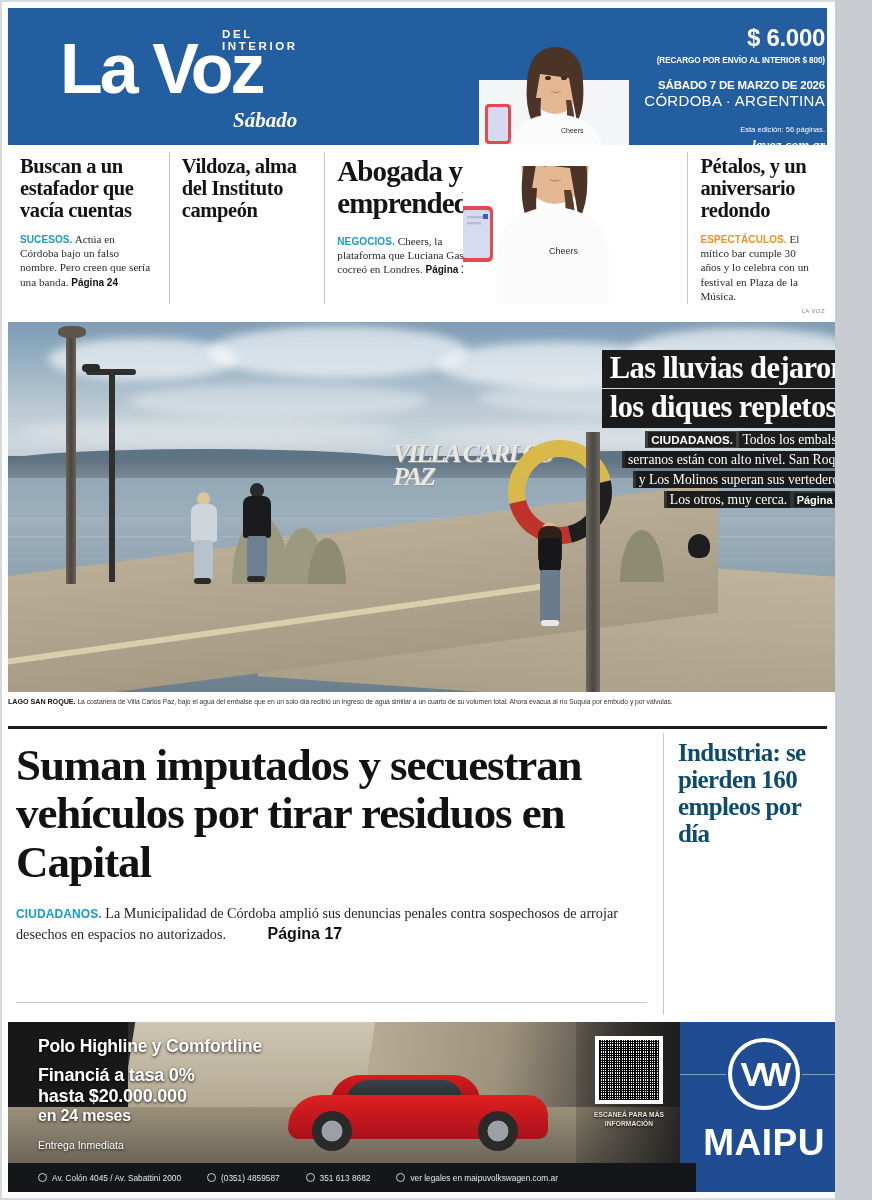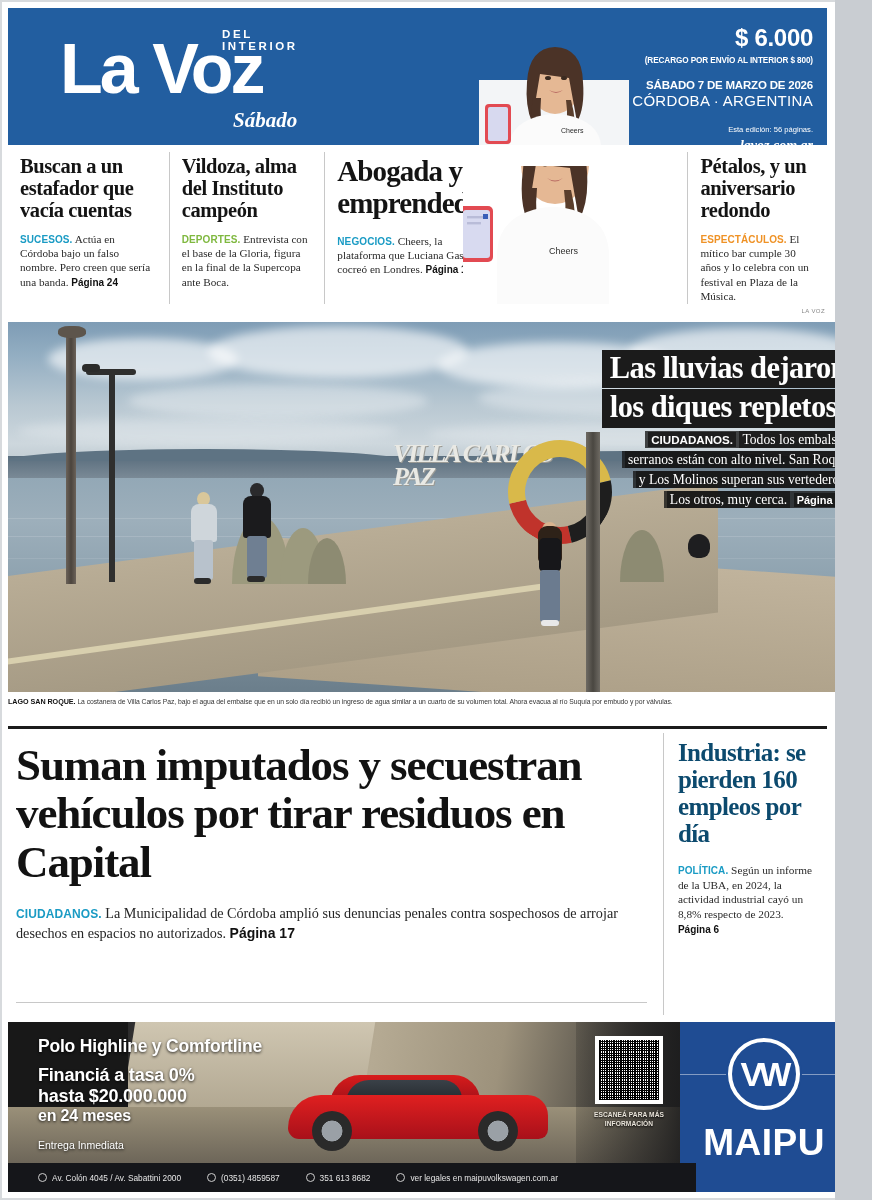--- a/index.html
+++ b/index.html
@@ -43,21 +43,21 @@
     font-family: "Liberation Serif", serif;
     font-style: italic; font-weight: bold; font-size: 21px;
     color: #ffffff;
   }
   .mh-woman {
     position: absolute; right: 198px; top: 30px;
     width: 150px; height: 107px;
     overflow: hidden;
   }
   .mh-right {
-    position: absolute; right: 14px; top: 16px;
+    position: absolute; right: 2px; top: 16px;
     text-align: right;
     font-family: "Liberation Sans", sans-serif;
     color: #ffffff;
   }
   .mh-price { font-size: 24px; font-weight: bold; letter-spacing: -0.3px; }
   .mh-recargo { font-size: 8.2px; font-weight: bold; margin-top: 4px; letter-spacing: -0.1px; }
   .mh-date { font-size: 11.5px; font-weight: bold; margin-top: 14px; letter-spacing: -0.2px; }
   .mh-place { font-size: 15px; margin-top: 1px; letter-spacing: 0.3px; }
   .mh-edic { font-size: 7.6px; margin-top: 16px; }
   .mh-url {
@@ -262,21 +262,21 @@
     color: #121212;
   }
   .big-sub {
     font-family: "Liberation Serif", serif;
     font-size: 14.2px;
     line-height: 1.42;
     color: #252525;
     margin-top: 17px;
   }
   .big-sub .kicker { font-size: 12px; }
-  .big-sub .pag { font-size: 14px; }
+  .big-sub .pag { font-size: 16px; margin-left: 38px; }
   .hr-light { position:absolute; left:8px; right:16px; bottom: 12px; height:1px; background:#c8c8c8; }
 
   .side-head {
     font-family: "Liberation Serif", serif;
     font-weight: bold;
     font-size: 25px;
     line-height: 1.08;
     letter-spacing: -0.6px;
     color: #0c4a6e;
   }
@@ -434,24 +434,20 @@
       <div class="t-head">Buscan a un estafador que vacía cuentas</div>
       <div class="t-body">
         <span class="kicker k-sucesos">SUCESOS.</span>
         <span>Actúa en Córdoba bajo un falso nombre. Pero creen que sería una banda.</span>
         <span class="pag">Página 24</span>
       </div>
     </div>
 
     <div class="teaser t2">
       <div class="t-head">Vildoza, alma del Instituto campeón</div>
-      <div class="t-body">
-        <span class="kicker k-deportes">DEPORTES.</span>
-        <span>Entrevista con el base de la Gloria, figura en la final de la Supercopa ante Boca.</span>
-      </div>
     </div>
 
     <div class="teaser t3">
       <div class="t-head">Abogada y emprendedora</div>
       <div class="t-body">
         <span class="kicker k-negocios">NEGOCIOS.</span>
         <span>Cheers, la plataforma que Luciana Gasser cocreó en Londres.</span>
         <span class="pag">Página 13</span>
       </div>
       <div class="t3-photo">
@@ -579,25 +575,20 @@
       <div class="big-sub">
         <span class="kicker k-ciud">CIUDADANOS.</span>
         <span>La Municipalidad de Córdoba amplió sus denuncias penales contra sospechosos de arrojar desechos en espacios no autorizados.</span>
         <span class="pag">Página 17</span>
       </div>
       <div class="hr-light"></div>
     </div>
 
     <div class="lower-side">
       <div class="side-head">Industria: se pierden 160 empleos por día</div>
-      <div class="side-sub">
-        <span class="kicker k-pol">POLÍTICA.</span>
-        <span>Según un informe de la UBA, en 2024, la actividad industrial cayó un 8,8% respecto de 2023.</span>
-        <span class="pag">Página 6</span>
-      </div>
     </div>
   </div>
 
   <div class="ad">
 
     <div class="ad-photo">
       <div class="ad-wall"></div>
       <div class="ad-dark"></div>
       <div class="ad-floor"></div>
       <div class="ad-dark2"></div>

